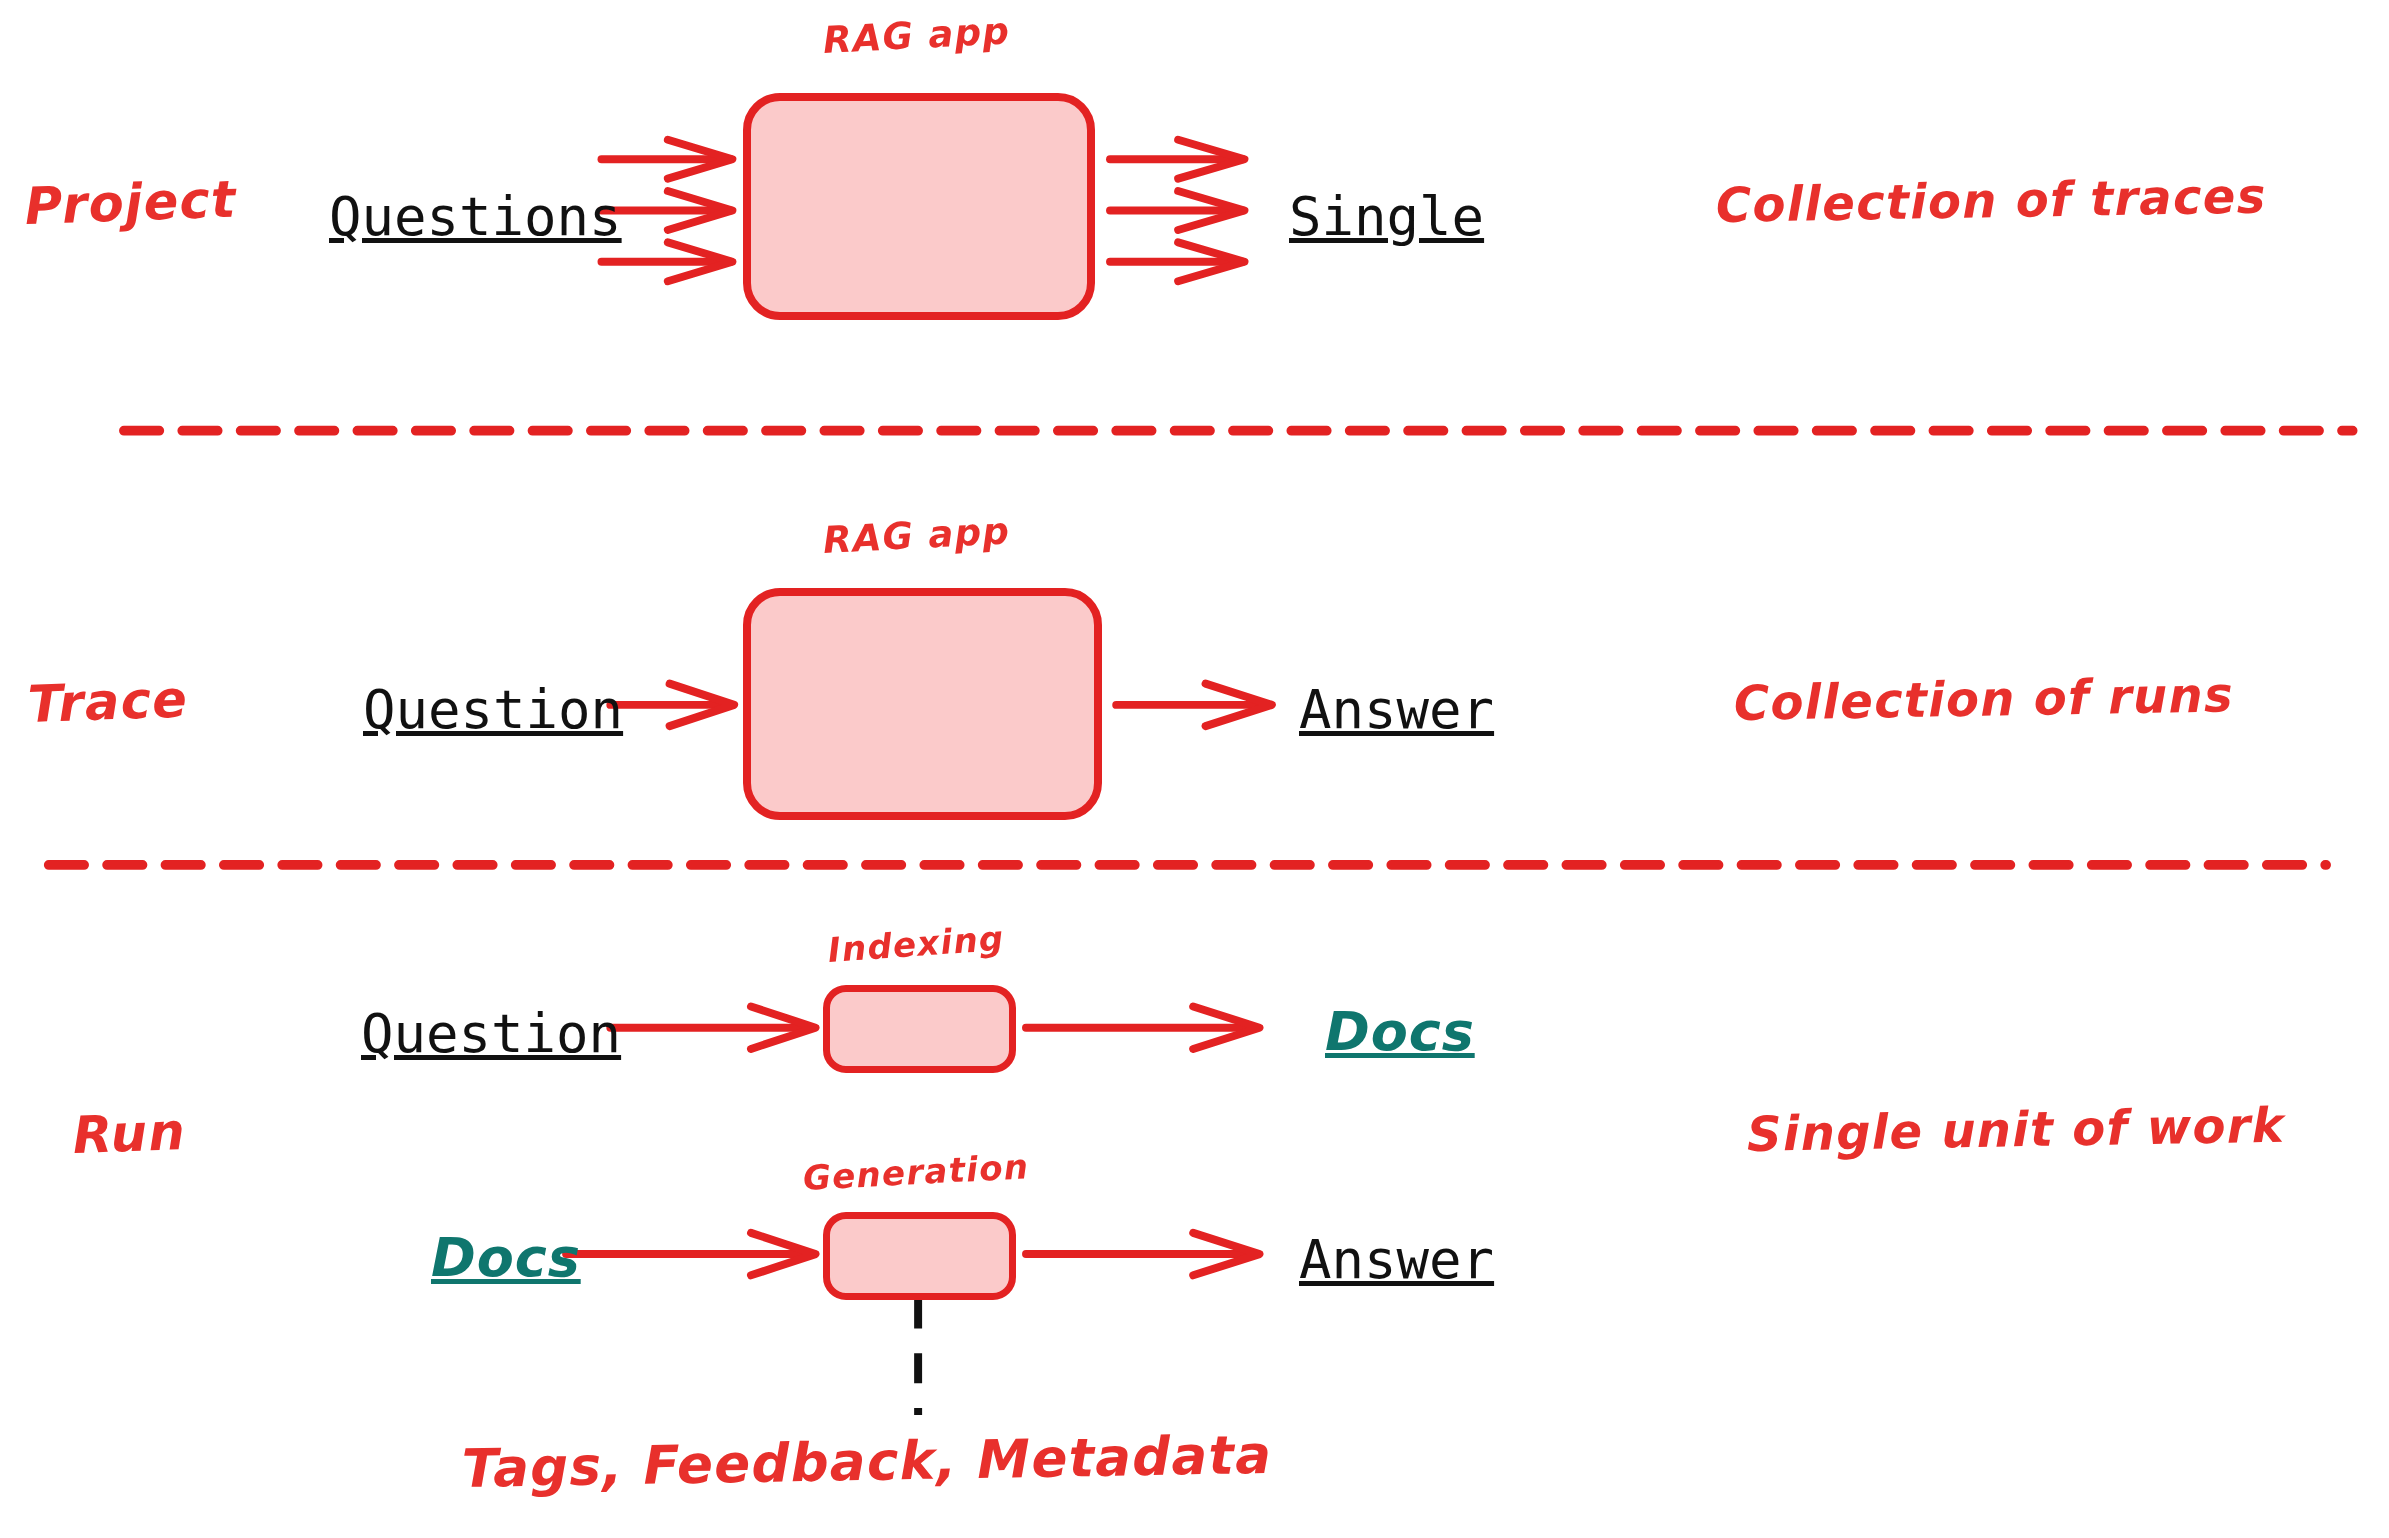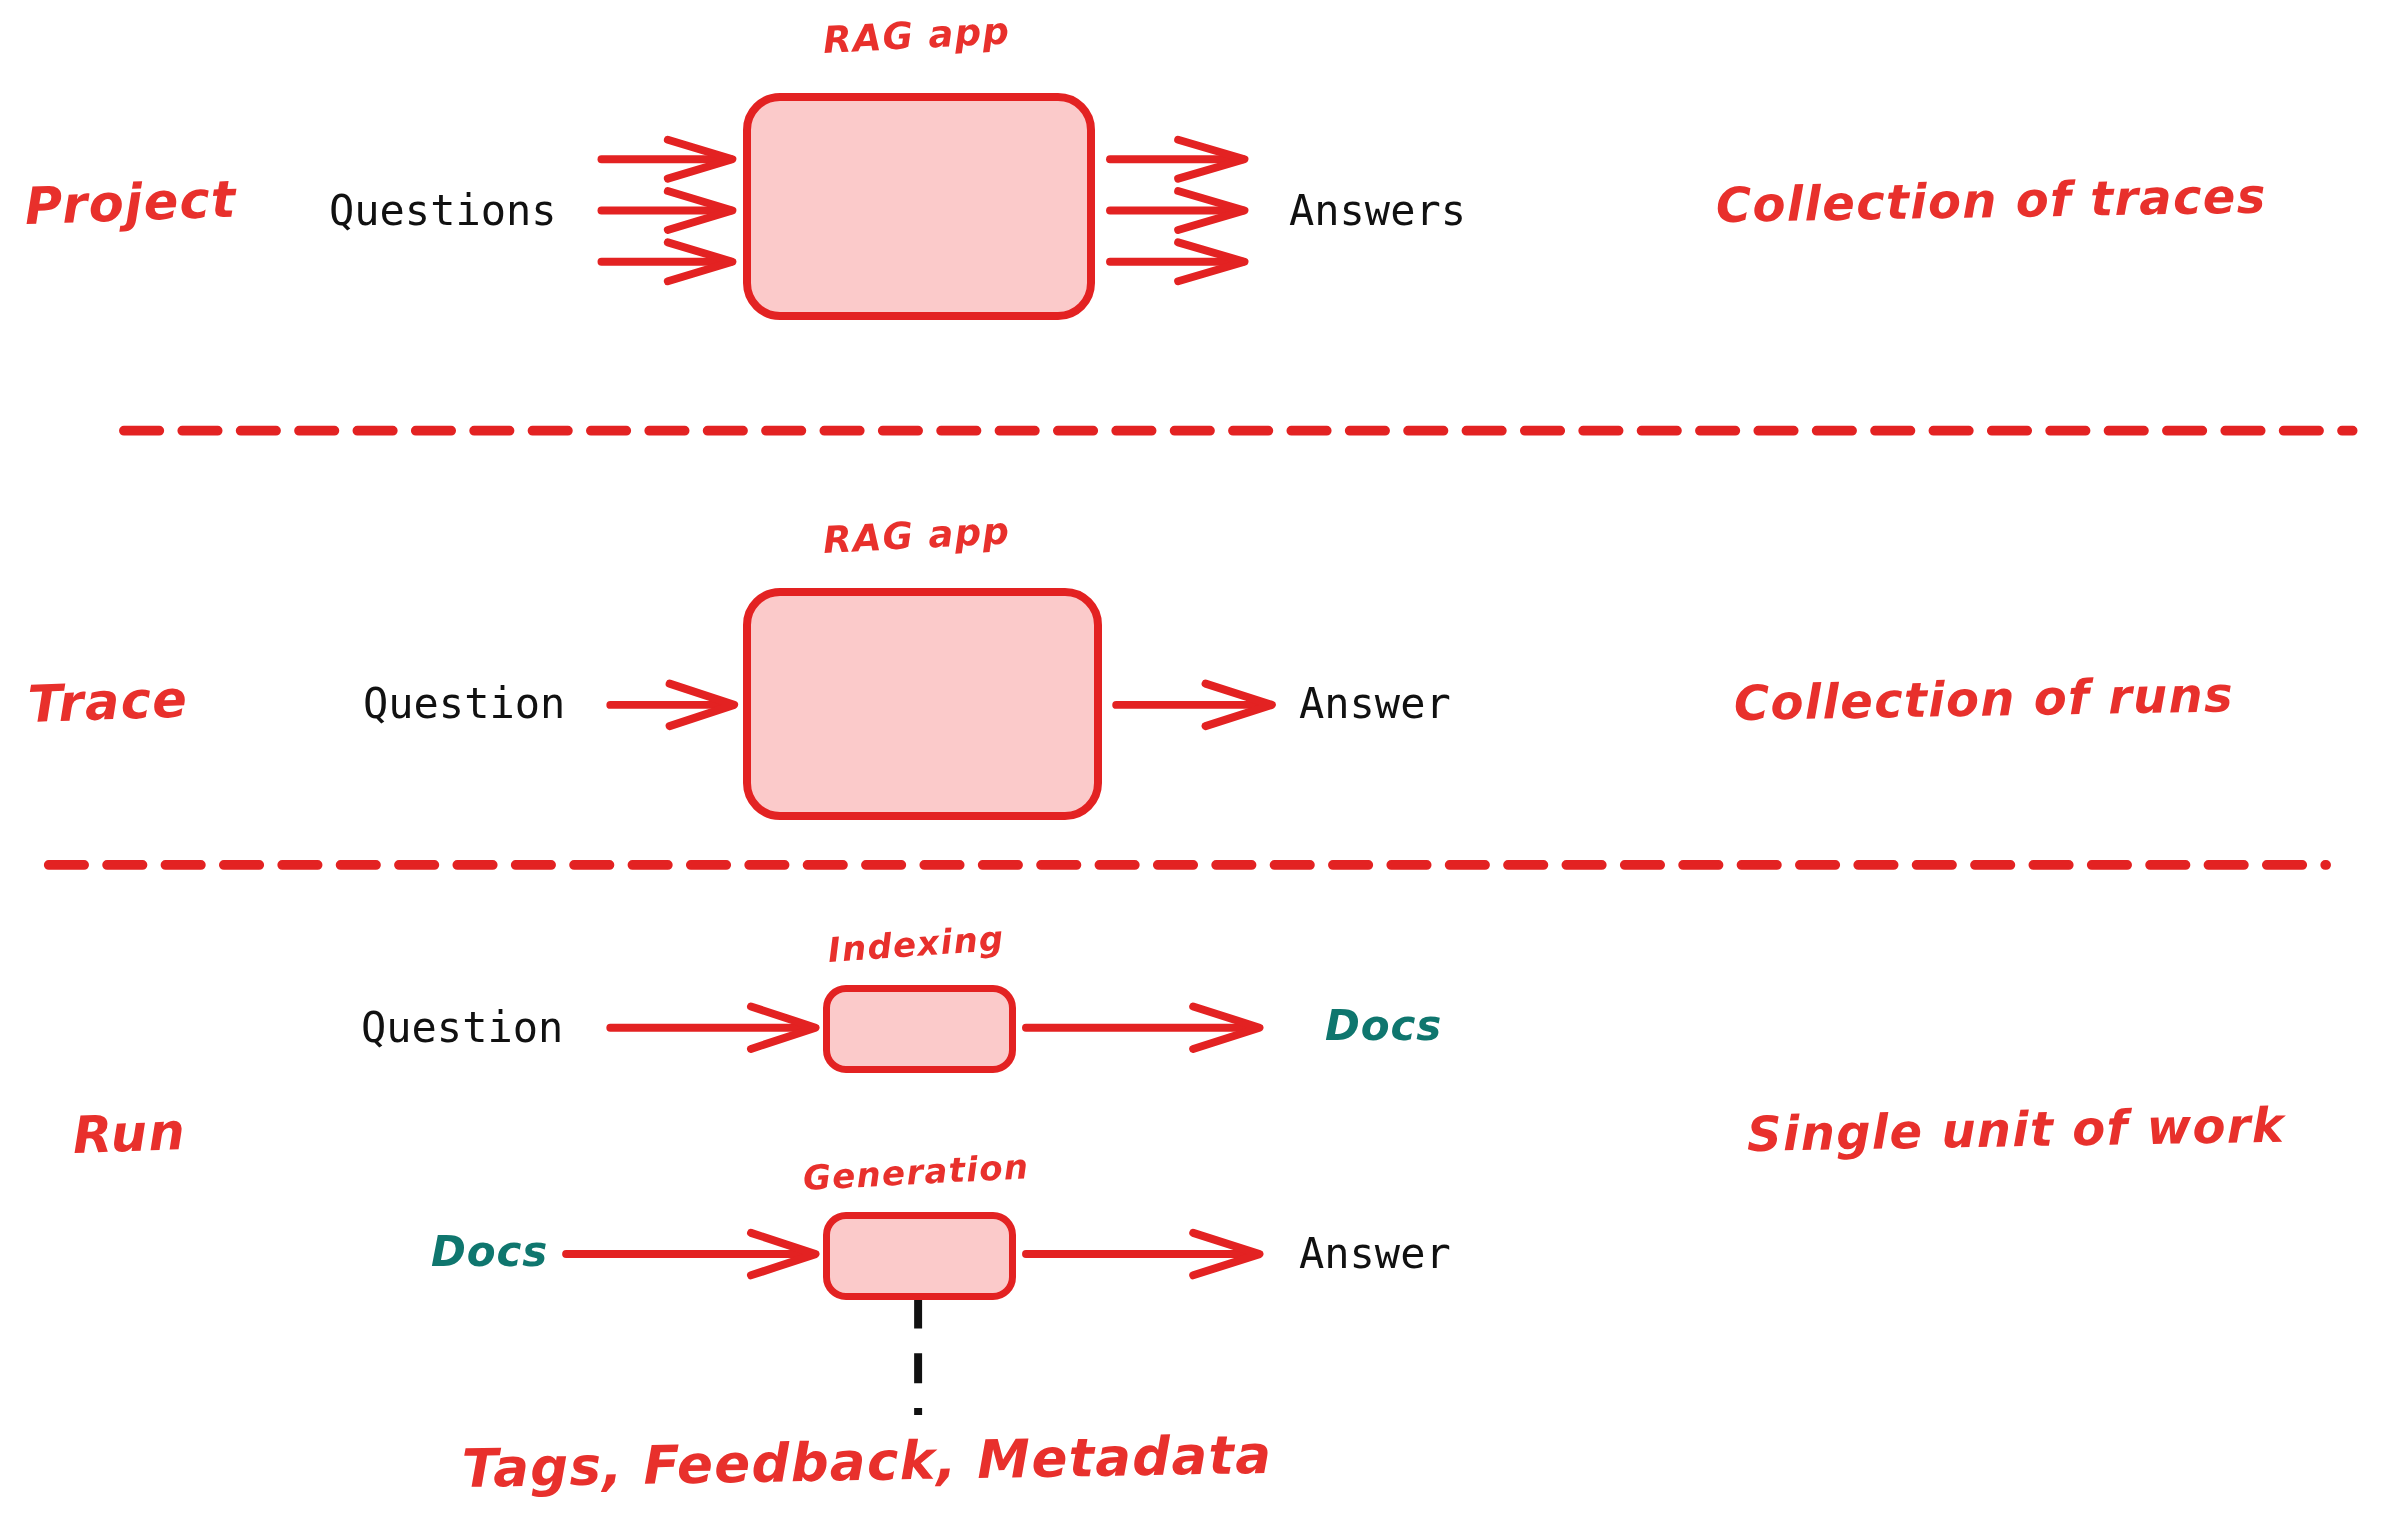--- a/index.html
+++ b/index.html
@@ -50,21 +50,21 @@
     font-style: italic;
     letter-spacing: 0.9px;
     white-space: nowrap;
     line-height: 1;
   }
 
   .concept-label { font-size: 51px; }
   .desc-label    { font-size: 48px; }
   .box-label     { font-size: 37px; }
   .box-label-sm  { font-size: 34px; }
-  .io-label      { font-size: 42px; }
+  .io-label      { font-size: 54px; text-decoration: underline; }
   .tags-label    { font-size: 53px; }
 
   
   .node {
     background: #FBCACA;
     border: 8px solid #E32222;
     border-radius: 37px;
   }
   .node.small {
     border-width: 7px;
@@ -141,21 +141,21 @@
   </svg>
 
   <div class="abs node" style="left:743px; top:93px; width:352px; height:227px;"></div>
 
   <div class="abs hand box-label" style="left:823px; top:22px; transform: rotate(-3deg);">RAG app</div>
 
   <div class="abs hand concept-label" style="left:25px; top:181px; transform: rotate(-2deg);">Project</div>
 
   <div class="abs mono io-label" style="left:329px; top:190px;">Questions</div>
 
-  <div class="abs mono io-label" style="left:1289px; top:190px;">Answers</div>
+  <div class="abs mono io-label" style="left:1289px; top:190px;">Single</div>
 
   <div class="abs hand desc-label" style="left:1716px; top:181px; transform: rotate(-1deg);">Collection of traces</div>
 
   <div class="abs node" style="left:743px; top:588px; width:359px; height:232px;"></div>
 
   <div class="abs hand box-label" style="left:823px; top:522px; transform: rotate(-3deg);">RAG app</div>
 
   <div class="abs hand concept-label" style="left:28px; top:679px; transform: rotate(-2deg);">Trace</div>
 
   <div class="abs mono io-label" style="left:363px; top:683px;">Question</div>

